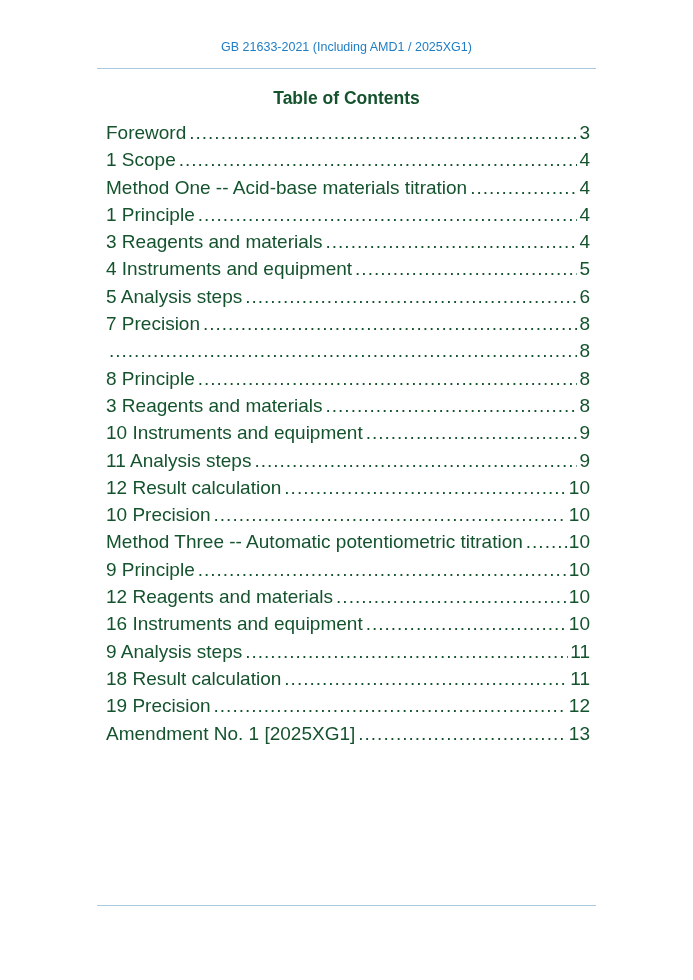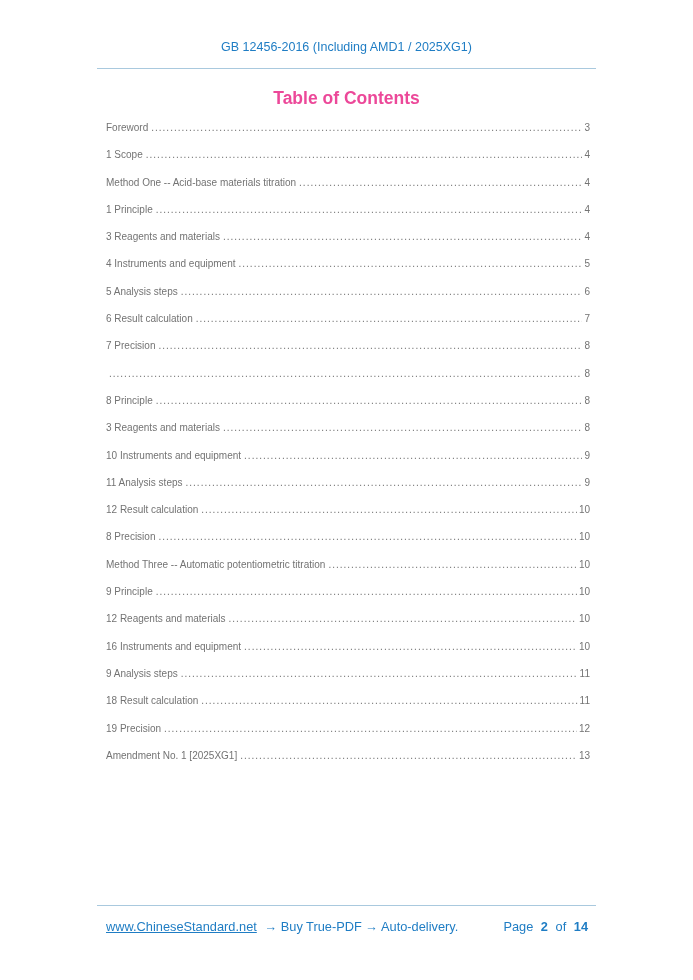--- a/index.html
+++ b/index.html
@@ -36,35 +36,35 @@
   }
   
   .doc-title {
     position: absolute;
     top: 88px;
     left: 0;
     width: 100%;
     text-align: center;
     font-size: 17.5px;
     font-weight: bold;
-    color: #ec4899;
+    color: #14532d;
   }
   
   .toc-list {
     position: absolute;
     top: 122px;
     left: 106px;
     width: 484px;
   }
   .toc-entry {
     display: flex;
     align-items: baseline;
     height: 27.3px;
-    font-size: 10px;
-    color: #737373;
+    font-size: 19px;
+    color: #14532d;
   }
   .toc-entry-label {
     white-space: nowrap;
     flex: 0 0 auto;
   }
   .toc-dots {
     flex: 1 1 auto;
     overflow: hidden;
     white-space: nowrap;
     margin: 0 2px 0 3px;
@@ -107,21 +107,21 @@
   .footer-rest { margin-left: 4px; }
   .footer-right { white-space: nowrap; }
   .footer-right .pagenum { font-weight: bold; margin: 0 2px; }
   .footer-right .word { margin: 0 2px; }
 </style>
 </head>
 <body>
 
 <div class="page">
 
-  <div class="header-text">GB 12456-2016 (Including AMD1 / 2025XG1)</div>
+  <div class="header-text">GB 21633-2021 (Including AMD1 / 2025XG1)</div>
 
   <div class="header-rule"></div>
 
   <div class="doc-title">Table of Contents</div>
 
   <div class="toc-list">
     <div class="toc-entry">
       <span class="toc-entry-label">Foreword</span>
       <span class="toc-dots"></span>
       <span class="toc-entry-page">3</span>
@@ -156,25 +156,20 @@
       <span class="toc-dots"></span>
       <span class="toc-entry-page">5</span>
     </div>
 
     <div class="toc-entry">
       <span class="toc-entry-label">5 Analysis steps</span>
       <span class="toc-dots"></span>
       <span class="toc-entry-page">6</span>
     </div>
 
-    <div class="toc-entry">
-      <span class="toc-entry-label">6 Result calculation</span>
-      <span class="toc-dots"></span>
-      <span class="toc-entry-page">7</span>
-    </div>
 
     <div class="toc-entry">
       <span class="toc-entry-label">7 Precision</span>
       <span class="toc-dots"></span>
       <span class="toc-entry-page">8</span>
     </div>
 
     <div class="toc-entry">
       <span class="toc-dots"></span>
       <span class="toc-entry-page">8</span>
@@ -204,21 +199,21 @@
       <span class="toc-entry-page">9</span>
     </div>
 
     <div class="toc-entry">
       <span class="toc-entry-label">12 Result calculation</span>
       <span class="toc-dots"></span>
       <span class="toc-entry-page">10</span>
     </div>
 
     <div class="toc-entry">
-      <span class="toc-entry-label">8 Precision</span>
+      <span class="toc-entry-label">10 Precision</span>
       <span class="toc-dots"></span>
       <span class="toc-entry-page">10</span>
     </div>
 
     <div class="toc-entry">
       <span class="toc-entry-label">Method Three -- Automatic potentiometric titration</span>
       <span class="toc-dots"></span>
       <span class="toc-entry-page">10</span>
     </div>
 
@@ -260,26 +255,14 @@
 
     <div class="toc-entry">
       <span class="toc-entry-label">Amendment No. 1 [2025XG1]</span>
       <span class="toc-dots"></span>
       <span class="toc-entry-page">13</span>
     </div>
   </div>
 
   <div class="footer-rule"></div>
 
-  <div class="footer-bar">
-    <span class="footer-left">
-      <span class="footer-link">www.ChineseStandard.net</span>
-      <span class="footer-rest">→ Buy True-PDF → Auto-delivery.</span>
-    </span>
-    <span class="footer-right">
-      <span class="word">Page</span>
-      <span class="pagenum">2</span>
-      <span class="word">of</span>
-      <span class="pagenum">14</span>
-    </span>
-  </div>
 
 </div>
 
 </body></html>

